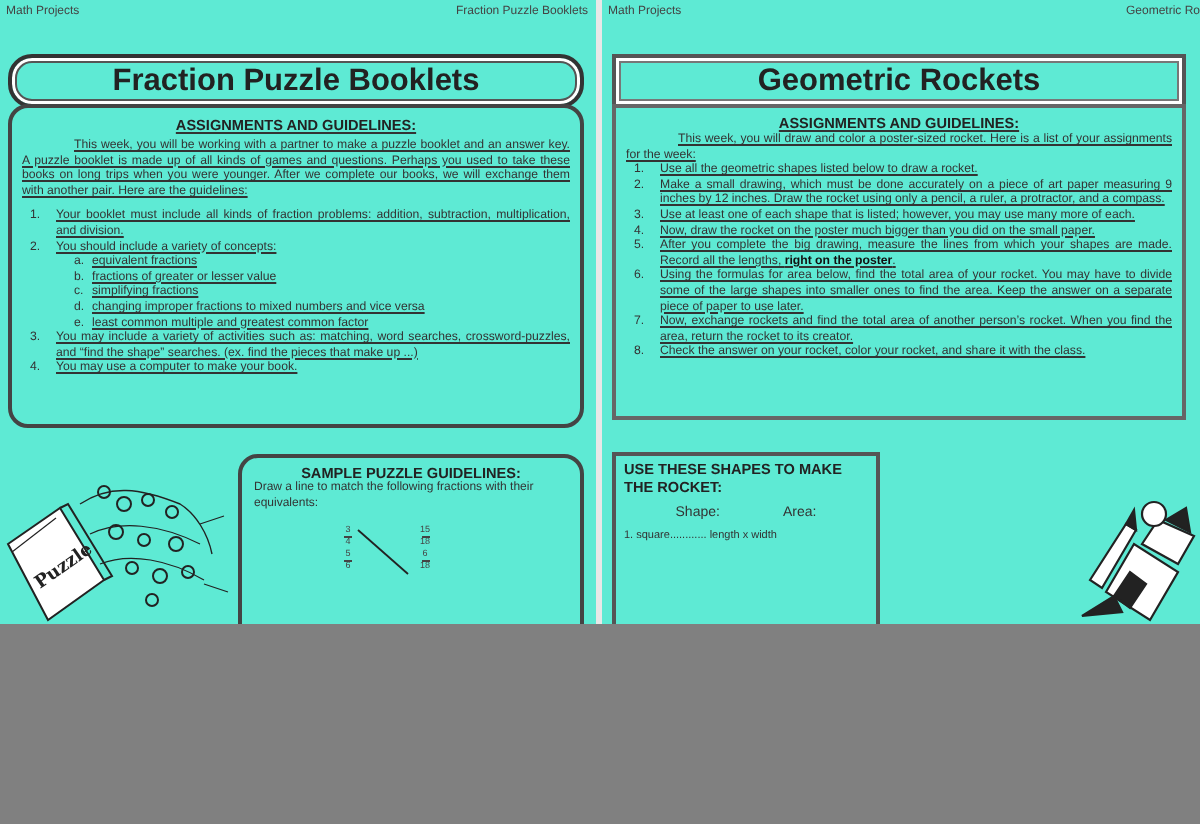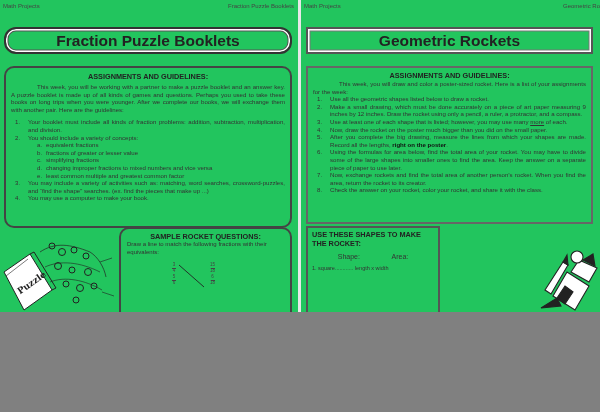--- a/index.html
+++ b/index.html
@@ -1,30 +1,30 @@
 <!DOCTYPE html>
 <html><head>
 <meta charset="utf-8">
 <style>
   * { box-sizing: border-box; margin: 0; padding: 0; }
   html, body { width: 600px; height: 412px; overflow: hidden; background: #808080; }
   body { position: relative; font-family: "Liberation Sans", sans-serif; color: #222; }
 
-  .page { position: absolute; top: 0; height: 312px; background: #22c55e; overflow: hidden; }
+  .page { position: absolute; top: 0; height: 312px; background: #5eead4; overflow: hidden; }
   #page-left { left: 0; width: 298px; }
   #page-right { left: 301px; width: 321px; }
   .gutter { position: absolute; left: 298px; top: 0; width: 3px; height: 312px; background: #e8e8e8; }
 
   .running-head { position: absolute; top: 3px; font-size: 6px; color: #444; }
 
   .title-box { position: absolute; top: 27px; height: 27px; display: flex; align-items: center; justify-content: center; font-weight: bold; font-size: 15.5px; color: #222; }
   #page-left .title-box { left: 4px; width: 288px; border: 2px solid #333; border-radius: 12px; box-shadow: inset 0 0 0 1.5px #fff, inset 0 0 0 2.5px #555; }
   #page-right .title-box { left: 5px; width: 287px; border: 2px solid #555; box-shadow: inset 0 0 0 1.5px #fff, inset 0 0 0 2.5px #777; }
 
-  .guide-box { position: absolute; top: 66px; padding: 4px 5px 3px 5px; font-size: 6.1px; line-height: 7.6px; color: #333; }
+  .guide-box { position: absolute; top: 52px; padding: 4px 5px 3px 5px; font-size: 6.1px; line-height: 7.6px; color: #333; text-decoration: underline; }
   #page-left .guide-box { left: 4px; width: 288px; height: 162px; border: 2px solid #444; border-radius: 10px; }
   #page-right .guide-box { left: 5px; width: 287px; height: 158px; border: 2px solid #666; padding-top: 3px; }
 
   .guide-title { text-align: center; font-weight: bold; font-size: 7.3px; line-height: 9px; color: #222; margin-bottom: 2px; }
   #page-right .guide-title { margin-bottom: 0; }
   .intro { text-indent: 26px; margin-bottom: 5px; text-align: justify; }
   #page-right .intro { margin-bottom: 0; }
   ol.rules { list-style: none; padding-left: 0; }
   ol.rules li { position: relative; padding-left: 17px; text-align: justify; }
   ol.rules li .num { position: absolute; left: 4px; top: 0; }
@@ -93,21 +93,21 @@
         <circle cx="66" cy="52" r="3"></circle>
         <circle cx="80" cy="56" r="3.5"></circle>
       <circle cx="94" cy="54" r="3"></circle>
         <circle cx="76" cy="68" r="3"></circle>
       <path d="M100 30 L112 26 M102 60 L114 64" stroke-width="0.6"></path>
     </g>
     <text x="16" y="60" font-size="9" font-family="DejaVu Serif, serif" font-weight="bold" fill="#222" transform="rotate(-35 22 55)">Puzzle</text>
   </svg>
 
   <div class="sample-box">
-    <div class="sample-title">SAMPLE ROCKET QUESTIONS:</div>
+    <div class="sample-title">SAMPLE PUZZLE GUIDELINES:</div>
     <div>Draw a line to match the following fractions with their equivalents:</div>
     <div class="fraction" style="left:51px;top:34px;">
         <span>3</span>
         <span class="bar"></span>
         <span>4</span>
       </div>
     <div class="fraction" style="left:51px;top:46px;">
         <span>5</span>
         <span class="bar"></span>
         <span>6</span>

